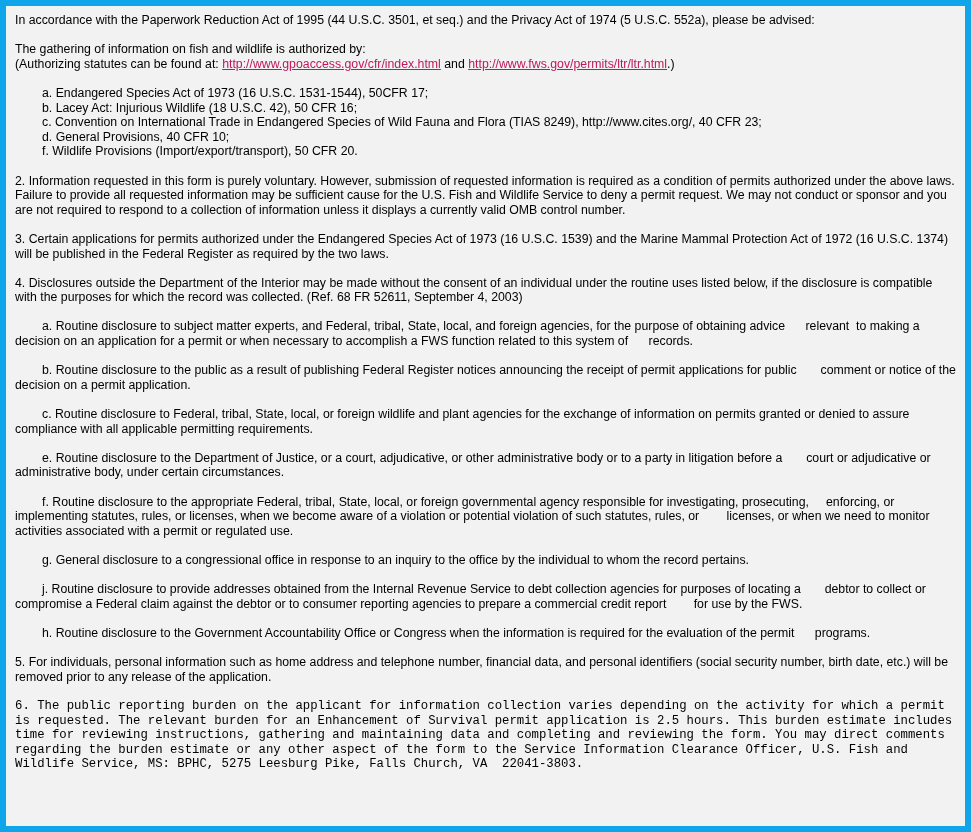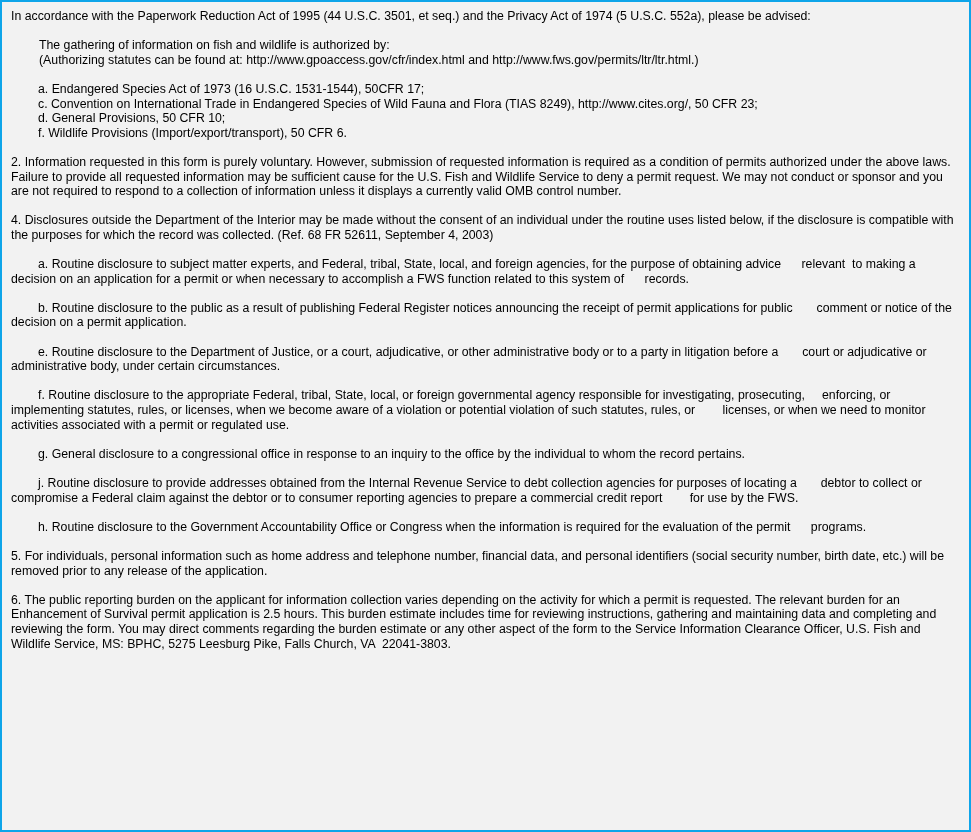--- a/index.html
+++ b/index.html
@@ -6,69 +6,73 @@
   html, body {
     width: 971px;
     height: 832px;
     overflow: hidden;
     background: #ffffff;
     font-family: "Liberation Sans", "DejaVu Sans", sans-serif;
   }
   .page {
     width: 971px;
     height: 832px;
-    border: 2px solid #0ea5e9;
+    border: 6px solid #0ea5e9;
     background: #f2f2f2;
     color: #000000;
     padding: 7px 9px 6px 9px;
     font-size: 12.3px;
     line-height: 14.6px;
     overflow: hidden;
   }
   .para {
     white-space: pre-wrap;
     margin: 0 0 14.6px 0;
   }
-  .para:last-child { margin-bottom: 16px; }
+  .para:last-child { margin-bottom: 16px; font-family: Liberation Mono, monospace; }
   .block { margin: 0 0 14.6px 0; }
-  .block .line { white-space: pre-wrap; margin-left: 28px; }
+  .block .line { white-space: pre-wrap; }
   .statutes { margin: 0 0 14.6px 0; }
   .statutes .statute { margin-left: 27px; white-space: pre-wrap; }
   .indent { text-indent: 27px; }
   a.link {
-    color: #000000;
+    color: #be185d;
+    text-decoration: underline;
     cursor: pointer;
   }
 </style>
 </head>
 <body>
 
 <div class="page">
 
   <p class="para">In accordance with the Paperwork Reduction Act of 1995 (44 U.S.C. 3501, et seq.) and the Privacy Act of 1974 (5 U.S.C. 552a), please be advised:</p>
 
   <div class="block">
     <div class="line">The gathering of information on fish and wildlife is authorized by:</div>
     <div class="line"><span>(Authorizing statutes can be found at: </span><a class="link">http://www.gpoaccess.gov/cfr/index.html</a><span> and </span><a class="link">http://www.fws.gov/permits/ltr/ltr.html</a><span>.)</span></div>
   </div>
 
   <div class="statutes">
     <div class="statute">a. Endangered Species Act of 1973 (16 U.S.C. 1531-1544), 50CFR 17;</div>
-    <div class="statute">c. Convention on International Trade in Endangered Species of Wild Fauna and Flora (TIAS 8249), http://www.cites.org/, 50 CFR 23;</div>
-    <div class="statute">d. General Provisions, 50 CFR 10;</div>
-    <div class="statute">f. Wildlife Provisions (Import/export/transport), 50 CFR 6.</div>
+    <div class="statute">b. Lacey Act: Injurious Wildlife (18 U.S.C. 42), 50 CFR 16;</div>
+    <div class="statute">c. Convention on International Trade in Endangered Species of Wild Fauna and Flora (TIAS 8249), http://www.cites.org/, 40 CFR 23;</div>
+    <div class="statute">d. General Provisions, 40 CFR 10;</div>
+    <div class="statute">f. Wildlife Provisions (Import/export/transport), 50 CFR 20.</div>
   </div>
 
   <p class="para">2. Information requested in this form is purely voluntary. However, submission of requested information is required as a condition of permits authorized under the above laws. Failure to provide all requested information may be sufficient cause for the U.S. Fish and Wildlife Service to deny a permit request. We may not conduct or sponsor and you are not required to respond to a collection of information unless it displays a currently valid OMB control number.</p>
 
+  <p class="para">3. Certain applications for permits authorized under the Endangered Species Act of 1973 (16 U.S.C. 1539) and the Marine Mammal Protection Act of 1972 (16 U.S.C. 1374) will be published in the Federal Register as required by the two laws.</p>
 
   <p class="para">4. Disclosures outside the Department of the Interior may be made without the consent of an individual under the routine uses listed below, if the disclosure is compatible with the purposes for which the record was collected. (Ref. 68 FR 52611, September 4, 2003)</p>
 
   <p class="para indent">a. Routine disclosure to subject matter experts, and Federal, tribal, State, local, and foreign agencies, for the purpose of obtaining advice      relevant  to making a decision on an application for a permit or when necessary to accomplish a FWS function related to this system of      records.</p>
   <p class="para indent">b. Routine disclosure to the public as a result of publishing Federal Register notices announcing the receipt of permit applications for public       comment or notice of the decision on a permit application.</p>
+  <p class="para indent">c. Routine disclosure to Federal, tribal, State, local, or foreign wildlife and plant agencies for the exchange of information on permits granted or denied to assure compliance with all applicable permitting requirements.</p>
   <p class="para indent">e. Routine disclosure to the Department of Justice, or a court, adjudicative, or other administrative body or to a party in litigation before a       court or adjudicative or administrative body, under certain circumstances.</p>
   <p class="para indent">f. Routine disclosure to the appropriate Federal, tribal, State, local, or foreign governmental agency responsible for investigating, prosecuting,     enforcing, or implementing statutes, rules, or licenses, when we become aware of a violation or potential violation of such statutes, rules, or        licenses, or when we need to monitor activities associated with a permit or regulated use.</p>
   <p class="para indent">g. General disclosure to a congressional office in response to an inquiry to the office by the individual to whom the record pertains.</p>
   <p class="para indent">j. Routine disclosure to provide addresses obtained from the Internal Revenue Service to debt collection agencies for purposes of locating a       debtor to collect or compromise a Federal claim against the debtor or to consumer reporting agencies to prepare a commercial credit report        for use by the FWS.</p>
   <p class="para indent">h. Routine disclosure to the Government Accountability Office or Congress when the information is required for the evaluation of the permit      programs.</p>
 
   <p class="para">5. For individuals, personal information such as home address and telephone number, financial data, and personal identifiers (social security number, birth date, etc.) will be removed prior to any release of the application.</p>
 
   <p class="para">6. The public reporting burden on the applicant for information collection varies depending on the activity for which a permit is requested. The relevant burden for an Enhancement of Survival permit application is 2.5 hours. This burden estimate includes time for reviewing instructions, gathering and maintaining data and completing and reviewing the form. You may direct comments regarding the burden estimate or any other aspect of the form to the Service Information Clearance Officer, U.S. Fish and Wildlife Service, MS: BPHC, 5275 Leesburg Pike, Falls Church, VA  22041-3803.</p>
 

